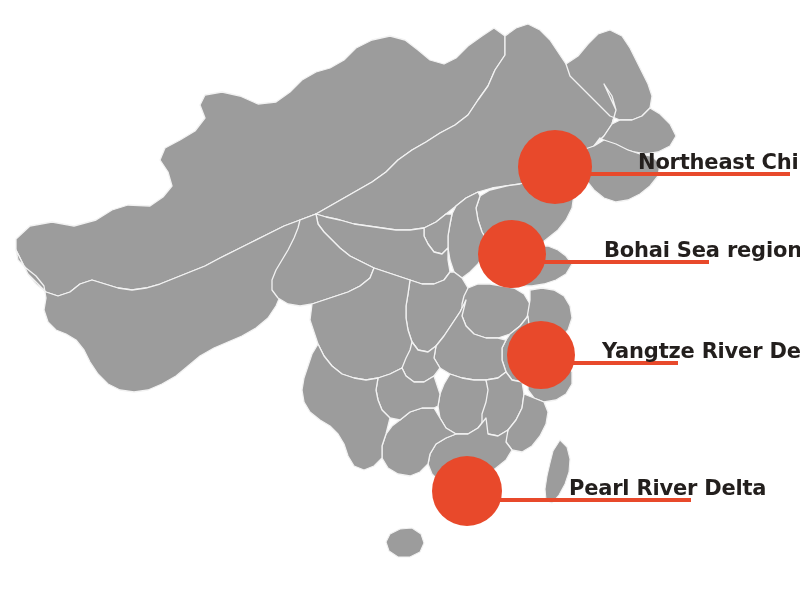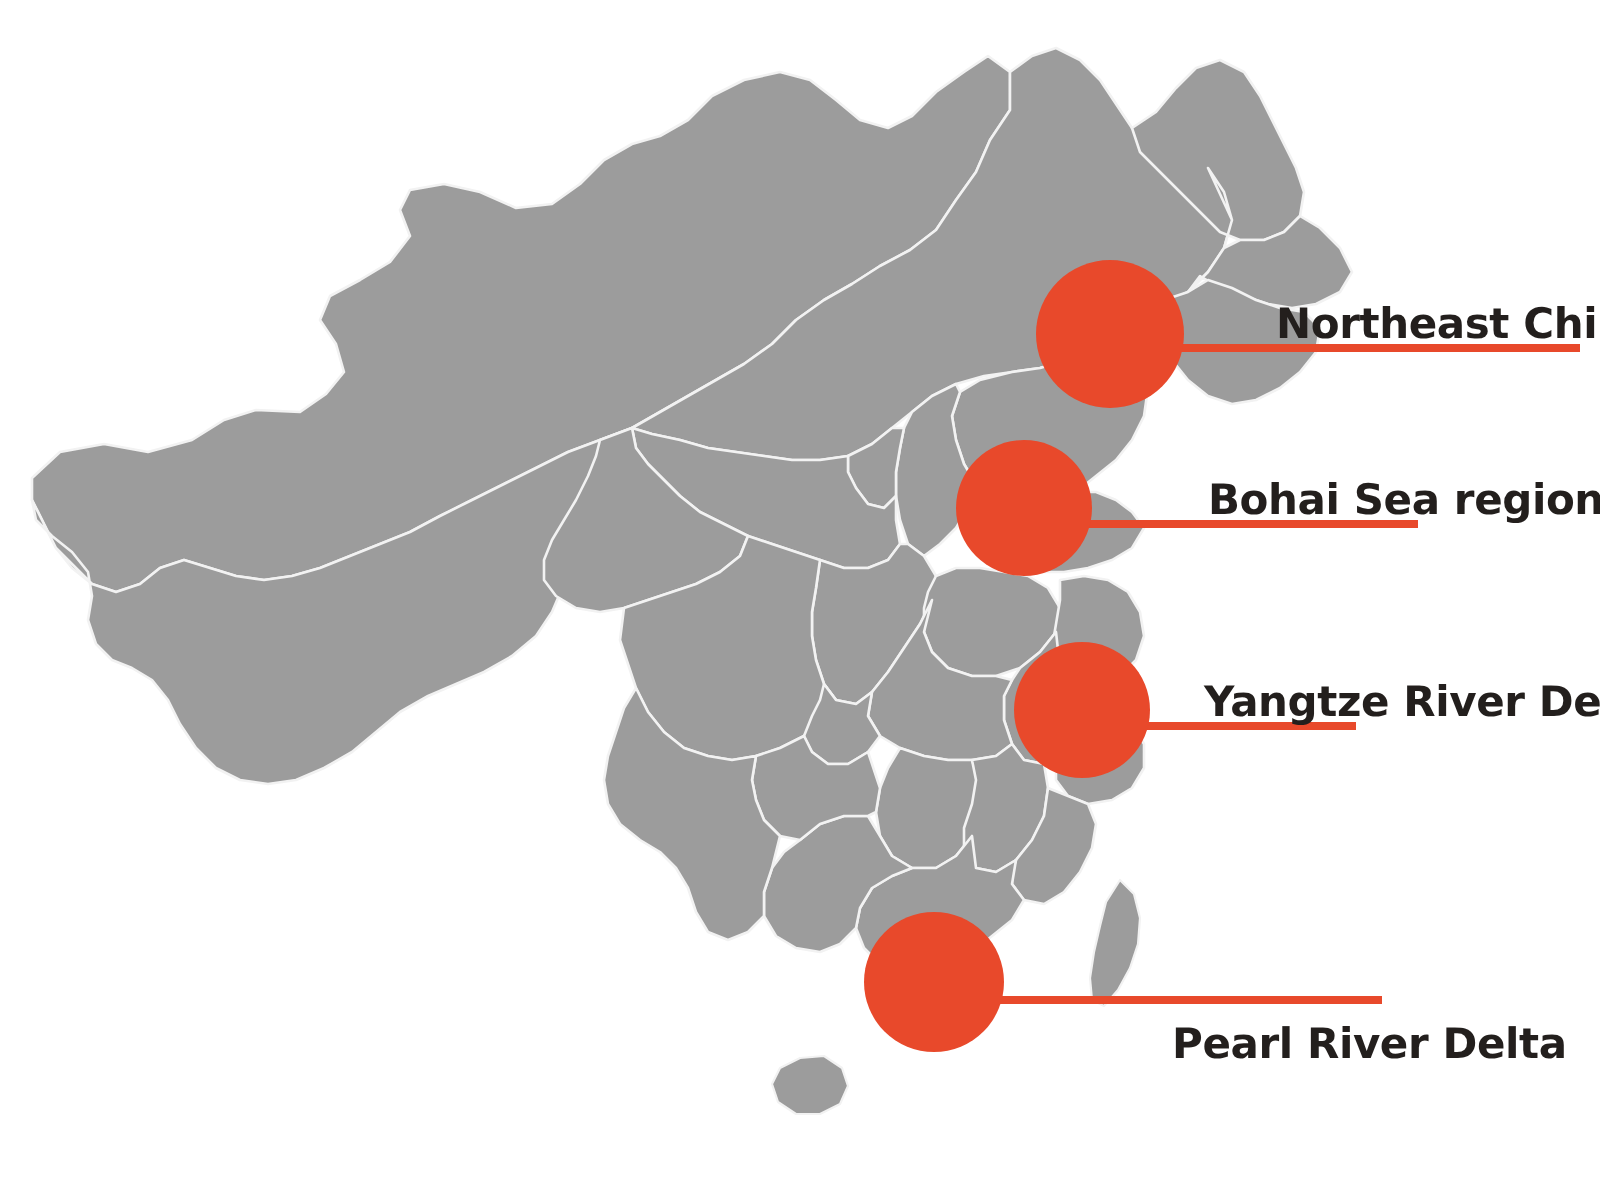--- a/index.html
+++ b/index.html
@@ -215,17 +215,17 @@
 
     <div class="marker-group">
       <div class="leader-line" style="left:566px; top:361px; width:112px;"></div>
       <div class="marker-circle" style="left:507px; top:321px; width:68px; height:68px;"></div>
       <div class="marker-label" style="left:602px; top:341px;">Yangtze River Delta</div>
     </div>
 
     <div class="marker-group">
       <div class="leader-line" style="left:494px; top:498px; width:197px;"></div>
       <div class="marker-circle" style="left:432px; top:456px; width:70px; height:70px;"></div>
-      <div class="marker-label" style="left:586px; top:478px;margin-top:34px;">Pearl River Delta</div>
+      <div class="marker-label" style="left:569px; top:478px;">Pearl River Delta</div>
     </div>
 
   </div>
 </div>
 
 </body></html>

